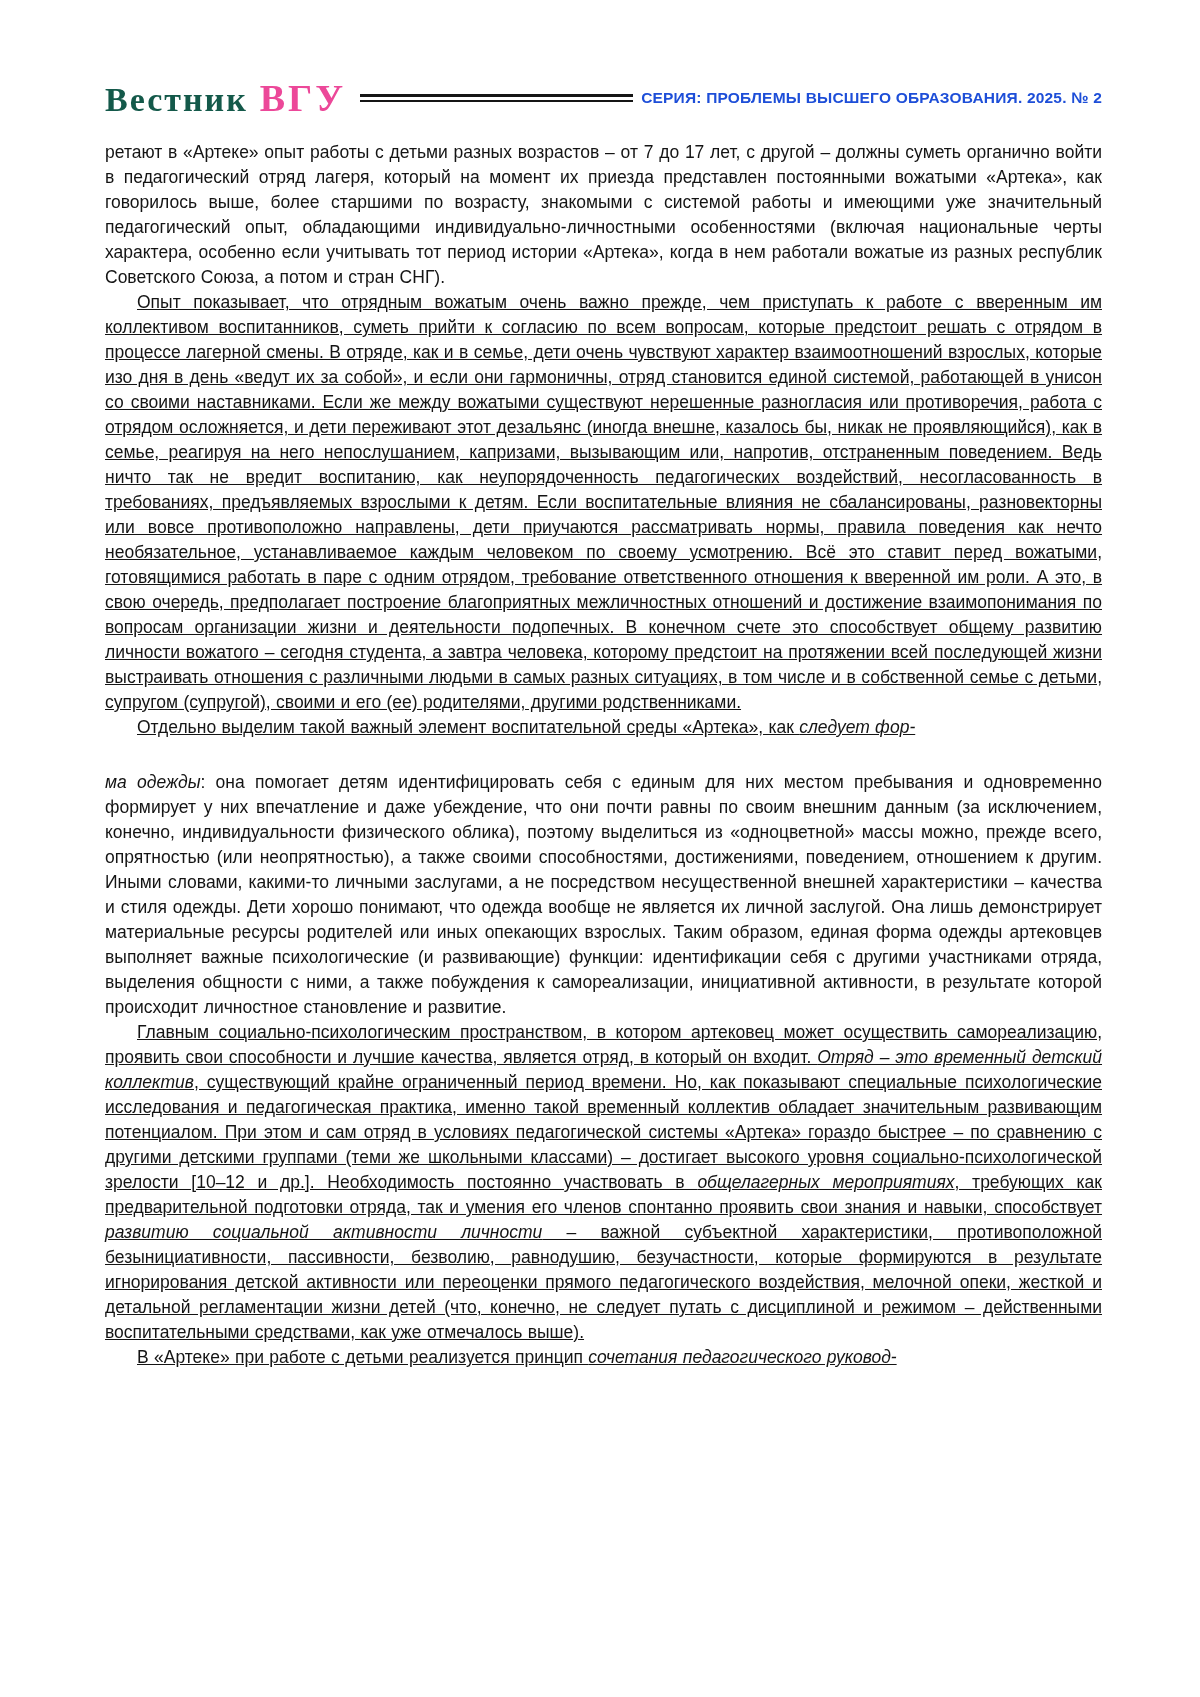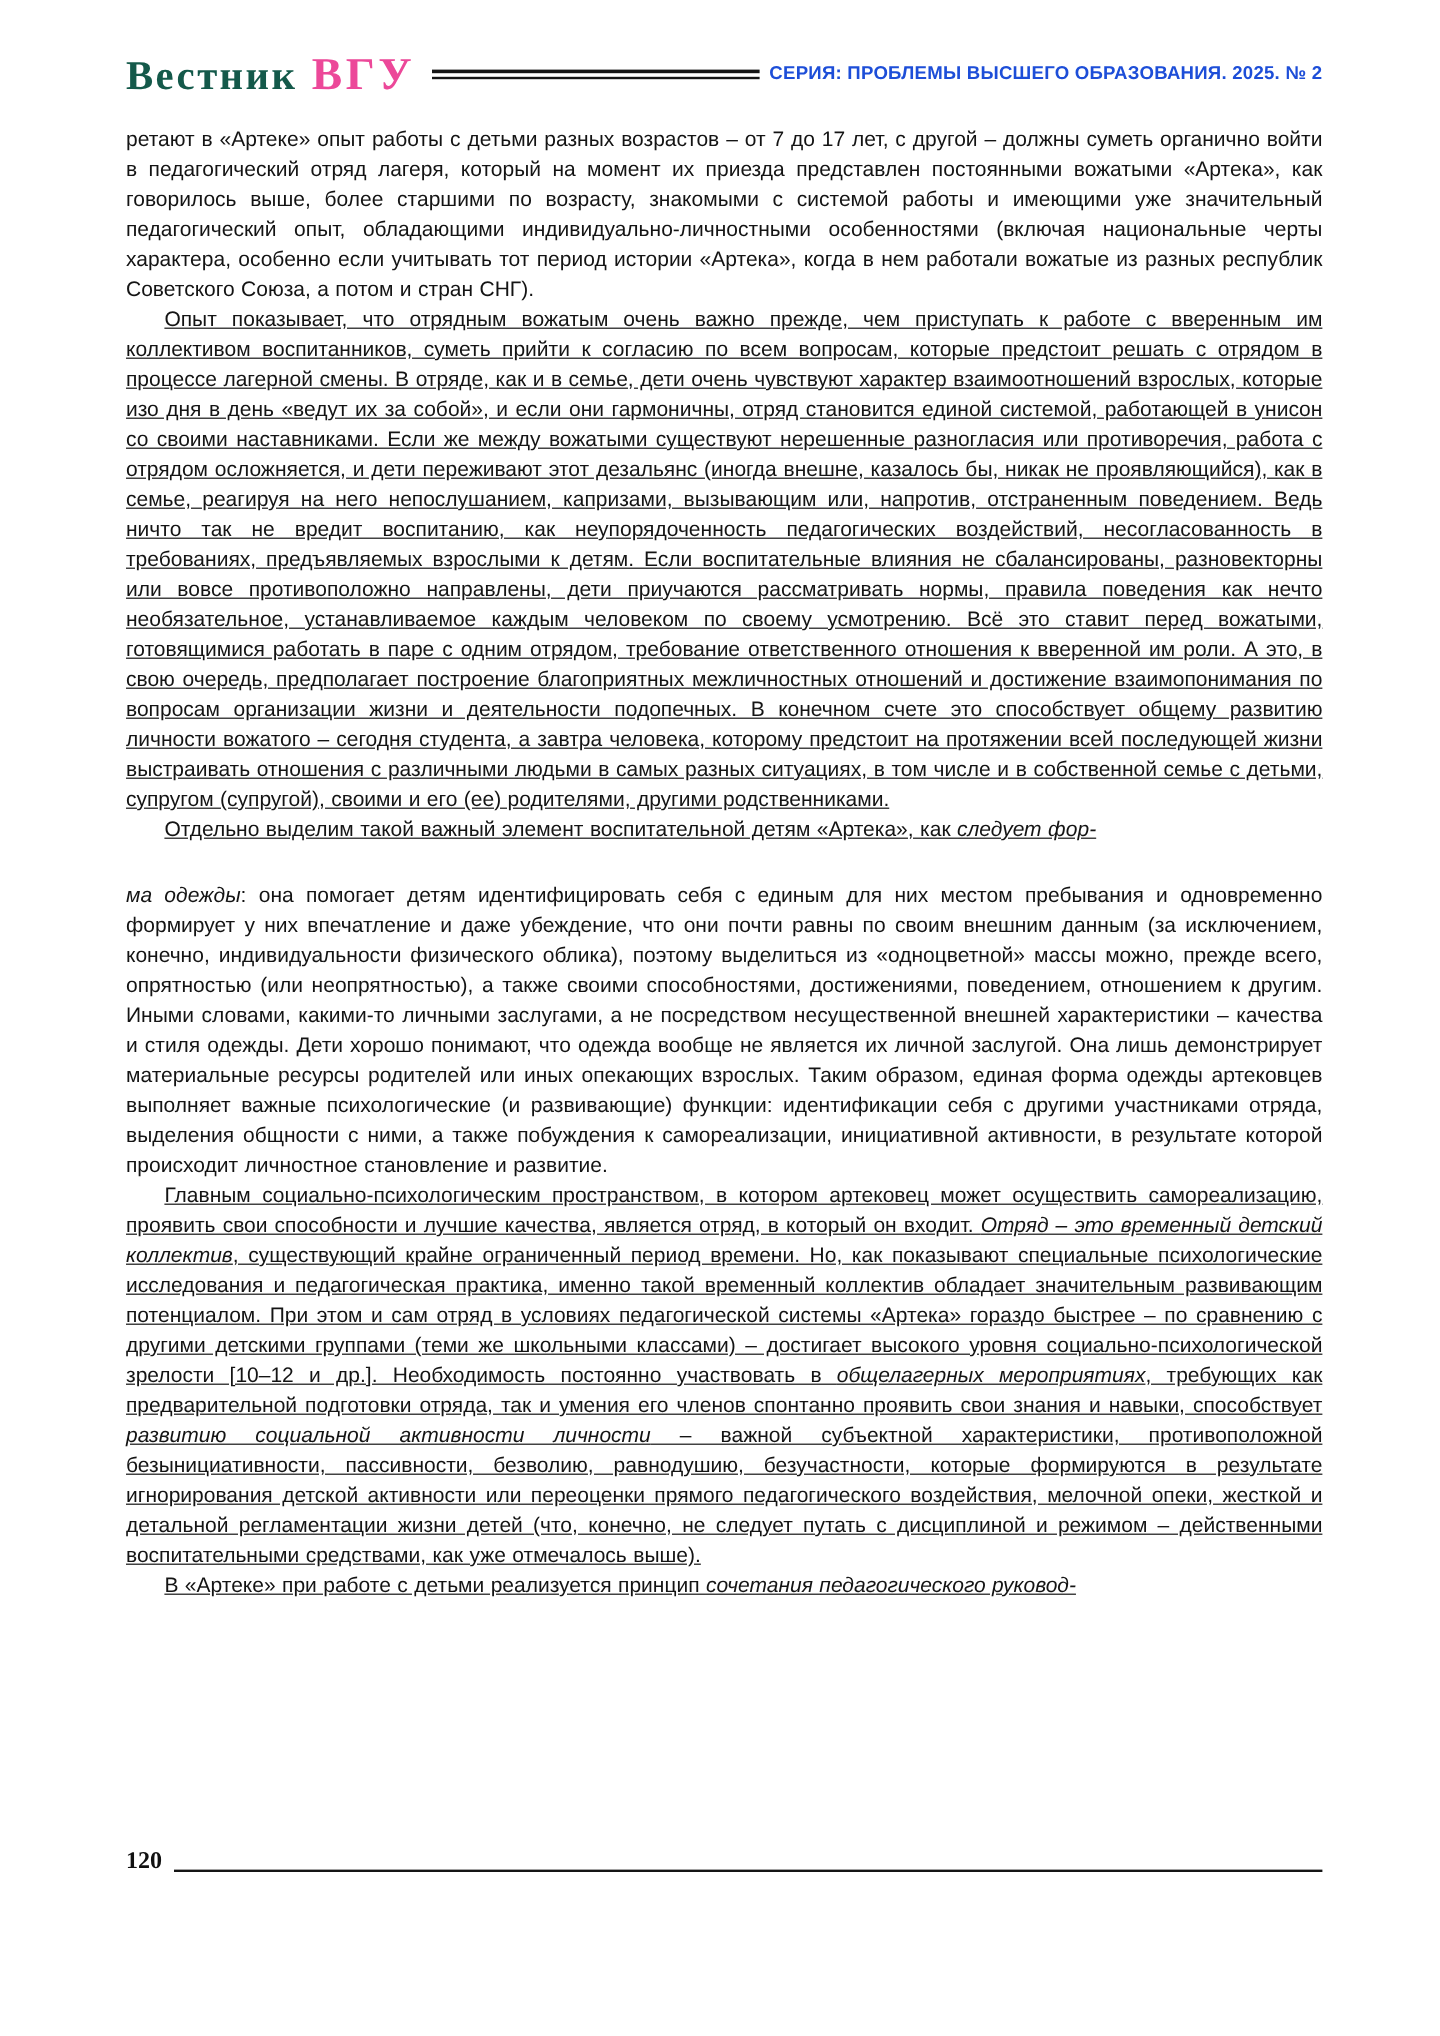--- a/index.html
+++ b/index.html
@@ -9,21 +9,21 @@
     height: 1697px;
     font-family: "Liberation Sans", sans-serif;
     color: #121212;
     position: relative;
     overflow: hidden;
   }
   .page {
     position: relative;
     width: 1200px;
     height: 1697px;
-    padding: 40px 98px 0 105px;
+    padding: 76px 98px 0 105px;
     background: #ffffff;
   }
   
   .header {
     display: flex;
     align-items: center;
     margin-bottom: 20px;
   }
   .logo {
     display: flex;
@@ -112,27 +112,23 @@
       <span class="logo-vgu">ВГУ</span>
     </div>
     <div class="header-rule"></div>
     <div class="series">СЕРИЯ: ПРОБЛЕМЫ ВЫСШЕГО ОБРАЗОВАНИЯ. 2025. № 2</div>
   </header>
 
   <main class="columns">
     <section class="col">
         <p class="para"><span class="txt">ретают в «Артеке» опыт работы с детьми разных возрастов – от 7 до 17 лет, с другой – должны суметь органично войти в педагогический отряд лагеря, который на момент их приезда представлен постоянными вожатыми «Артека», как говорилось выше, более старшими по возрасту, знакомыми с системой работы и имеющими уже значительный педагогический опыт, обладающими индивидуально-личностными особенностями (включая национальные черты характера, особенно если учитывать тот период истории «Артека», когда в нем работали вожатые из разных республик Советского Союза, а потом и стран СНГ).</span></p>
         <p class="para indent"><span class="txt">Опыт показывает, что отрядным вожатым очень важно прежде, чем приступать к работе с вверенным им коллективом воспитанников, суметь прийти к согласию по всем вопросам, которые предстоит решать с отрядом в процессе лагерной смены. В отряде, как и в семье, дети очень чувствуют характер взаимоотношений взрослых, которые изо дня в день «ведут их за собой», и если они гармоничны, отряд становится единой системой, работающей в унисон со своими наставниками. Если же между вожатыми существуют нерешенные разногласия или противоречия, работа с отрядом осложняется, и дети переживают этот дезальянс (иногда внешне, казалось бы, никак не проявляющийся), как в семье, реагируя на него непослушанием, капризами, вызывающим или, напротив, отстраненным поведением. Ведь ничто так не вредит воспитанию, как неупорядоченность педагогических воздействий, несогласованность в требованиях, предъявляемых взрослыми к детям. Если воспитательные влияния не сбалансированы, разновекторны или вовсе противоположно направлены, дети приучаются рассматривать нормы, правила поведения как нечто необязательное, устанавливаемое каждым человеком по своему усмотрению. Всё это ставит перед вожатыми, готовящимися работать в паре с одним отрядом, требование ответственного отношения к вверенной им роли. А это, в свою очередь, предполагает построение благоприятных межличностных отношений и достижение взаимопонимания по вопросам организации жизни и деятельности подопечных. В конечном счете это способствует общему развитию личности вожатого – сегодня студента, а завтра человека, которому предстоит на протяжении всей последующей жизни выстраивать отношения с различными людьми в самых разных ситуациях, в том числе и в собственной семье с детьми, супругом (супругой), своими и его (ее) родителями, другими родственниками.</span></p>
-        <p class="para indent"><span class="txt">Отдельно выделим такой важный элемент воспитательной детям «Артека», как </span><span class="em">следует фор-</span></p>
+        <p class="para indent"><span class="txt">Отдельно выделим такой важный элемент воспитательной среды «Артека», как </span><span class="em">следует фор-</span></p>
       </section>
     <section class="col">
         <p class="para"><span class="em">ма одежды</span><span class="txt">: она помогает детям идентифицировать себя с единым для них местом пребывания и одновременно формирует у них впечатление и даже убеждение, что они почти равны по своим внешним данным (за исключением, конечно, индивидуальности физического облика), поэтому выделиться из «одноцветной» массы можно, прежде всего, опрятностью (или неопрятностью), а также своими способностями, достижениями, поведением, отношением к другим. Иными словами, какими-то личными заслугами, а не посредством несущественной внешней характеристики – качества и стиля одежды. Дети хорошо понимают, что одежда вообще не является их личной заслугой. Она лишь демонстрирует материальные ресурсы родителей или иных опекающих взрослых. Таким образом, единая форма одежды артековцев выполняет важные психологические (и развивающие) функции: идентификации себя с другими участниками отряда, выделения общности с ними, а также побуждения к самореализации, инициативной активности, в результате которой происходит личностное становление и развитие.</span></p>
         <p class="para indent"><span class="txt">Главным социально-психологическим пространством, в котором артековец может осуществить самореализацию, проявить свои способности и лучшие качества, является отряд, в который он входит. </span><span class="em">Отряд – это временный детский коллектив</span><span class="txt">, существующий крайне ограниченный период времени. Но, как показывают специальные психологические исследования и педагогическая практика, именно такой временный коллектив обладает значительным развивающим потенциалом. При этом и сам отряд в условиях педагогической системы «Артека» гораздо быстрее – по сравнению с другими детскими группами (теми же школьными классами) – достигает высокого уровня социально-психологической зрелости [10–12 и др.]. Необходимость постоянно участвовать в </span><span class="em">общелагерных мероприятиях</span><span class="txt">, требующих как предварительной подготовки отряда, так и умения его членов спонтанно проявить свои знания и навыки, способствует </span><span class="em">развитию социальной активности личности</span><span class="txt"> – важной субъектной характеристики, противоположной безынициативности, пассивности, безволию, равнодушию, безучастности, которые формируются в результате игнорирования детской активности или переоценки прямого педагогического воздействия, мелочной опеки, жесткой и детальной регламентации жизни детей (что, конечно, не следует путать с дисциплиной и режимом – действенными воспитательными средствами, как уже отмечалось выше).</span></p>
         <p class="para indent"><span class="txt">В «Артеке» при работе с детьми реализуется принцип </span><span class="em">сочетания педагогического руковод-</span></p>
       </section>
   </main>
 
-  <footer class="footer">
-    <span class="page-number">120</span>
-    <span class="footer-rule"></span>
-  </footer>
 
 </div>
 
 </body></html>

